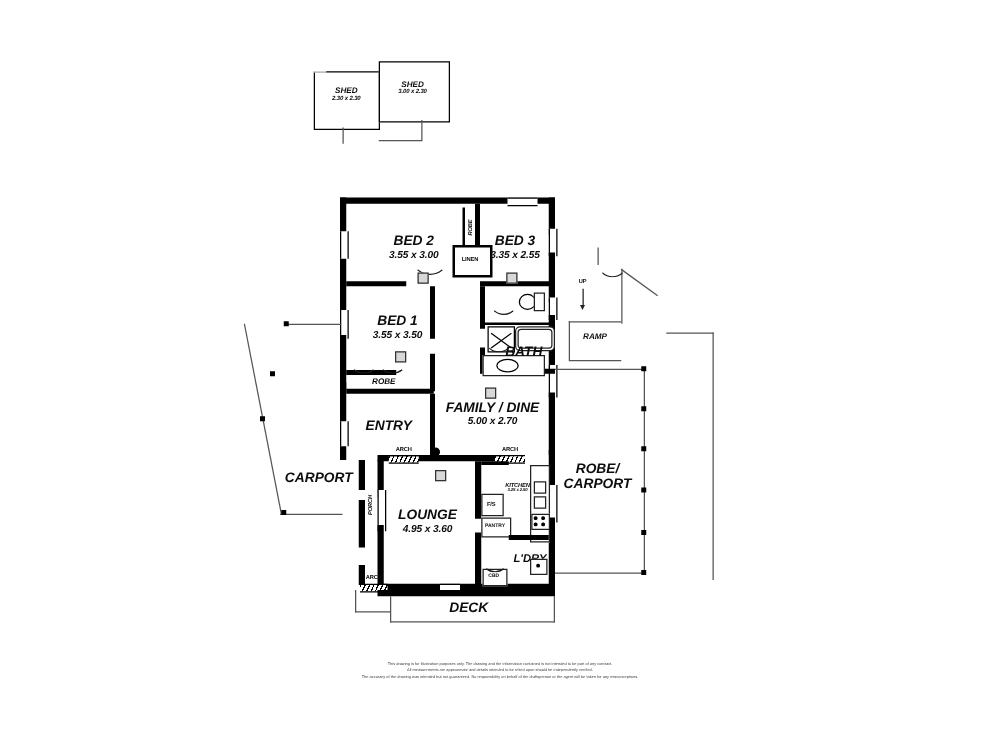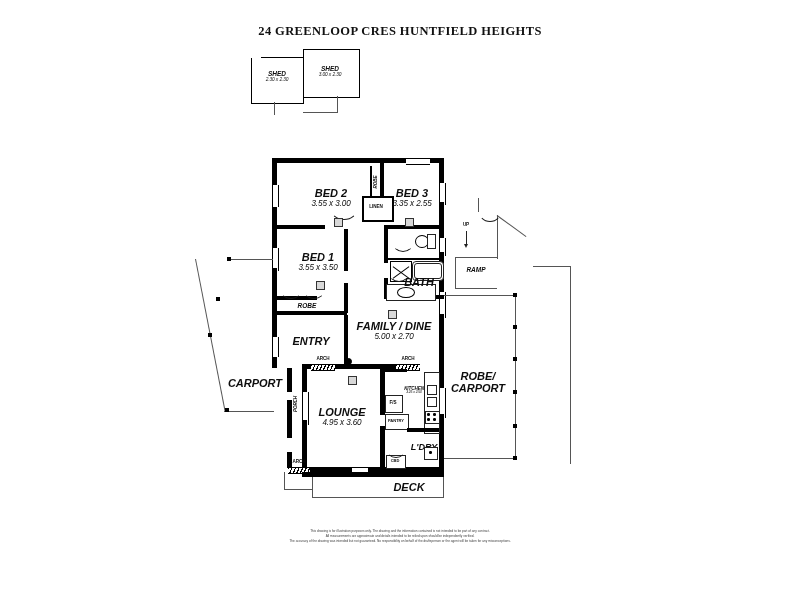--- a/index.html
+++ b/index.html
@@ -7,21 +7,21 @@
        font-family:"Liberation Sans", sans-serif;color:#111;}
   #plan{position:relative;width:800px;height:600px;}
 
   .title{position:absolute;left:0;top:24px;width:800px;text-align:center;
          font-family:"Liberation Serif",serif;font-weight:bold;font-size:12.5px;
          letter-spacing:.4px;color:#111;}
 
   .lbl{position:absolute;font-style:italic;font-weight:bold;
        font-family:"Liberation Sans",sans-serif;text-align:center;
        white-space:nowrap;color:#0d0d0d;line-height:1.12;}
-  .lbl .dim{display:block;font-size:.74em;font-style:italic;font-weight:normal;letter-spacing:-.1px;}
+  .lbl .dim{display:block;font-size:.74em;font-style:italic;font-weight:bold;letter-spacing:-.1px;}
 
   .rm{font-size:11px;}
   .rm-sm{font-size:9px;padding-left:28px;}
   .rm-xs{font-size:6.5px;}
   .rm-xxs{font-size:4.6px;letter-spacing:-.1px;}
   .rm-tiny{font-size:4px;}
 
   .vert{transform:translate(-50%,-50%) rotate(-90deg);}
 
   .wall{position:absolute;background:#000;}
@@ -57,21 +57,20 @@
   .xbox{position:absolute;border:1.2px solid #000;background:#fff;}
   .xbox:before,.xbox:after{content:"";position:absolute;left:0;top:50%;width:100%;height:1px;background:#000;}
   .xbox:before{transform:rotate(36deg);}
   .xbox:after{transform:rotate(-36deg);}
 </style>
 </head>
 <body>
 
 <div id="plan">
 
-  <div class="title">24 GREENLOOP CRES HUNTFIELD HEIGHTS</div>
 
   <div class="box" style="left:251px;top:57px;width:51px;height:45px;"></div>
   <div class="thin" style="left:251px;top:57px;width:10px;height:1.4px;background:#fff;"></div>
   <div class="lbl rm-xs" style="left:277px;top:76px;transform:translate(-50%,-50%);">
     <span>SHED</span>
     <span class="dim">2.30 x 2.30</span>
   </div>
   <div class="line" style="left:274px;top:102px;width:1px;height:13px;"></div>
   <div class="arc arcTR" style="left:274px;top:96px;width:17px;height:19px;"></div>
 
@@ -277,21 +276,21 @@
   </div>
 
   <div class="line" style="left:570px;top:266px;width:1px;height:198px;"></div>
   <div class="line" style="left:533px;top:266px;width:38px;height:1px;"></div>
   <div class="arc arcTR" style="left:520px;top:420px;width:52px;height:52px;"></div>
 
   <div class="wall" style="left:302px;top:472px;width:142px;height:5px;"></div>
   <div class="line" style="left:312px;top:497px;width:132px;height:1px;"></div>
   <div class="line" style="left:312px;top:477px;width:1px;height:21px;"></div>
   <div class="line" style="left:443px;top:477px;width:1px;height:21px;"></div>
-  <div class="lbl rm" style="left:375px;top:487px;transform:translate(-50%,-50%);margin-left:34px;">DECK</div>
+  <div class="lbl rm" style="left:375px;top:487px;transform:translate(-50%,-50%);">DECK</div>
 
   <div class="lbl rm-xxs" style="left:323px;top:462px;transform:translate(-50%,-50%);font-style:normal;opacity:0;">ARCH</div>
 
   <div class="disc" style="top:529px;">This drawing is for illustration purposes only. The drawing and the information contained is not intended to be part of any contract.</div>
   <div class="disc" style="top:534px;">All measurements are approximate and details intended to be relied upon should be independently verified.</div>
   <div class="disc" style="top:539px;">The accuracy of the drawing was intended but not guaranteed. No responsibility on behalf of the draftsperson or the agent will be taken for any  misconceptions.</div>
 
 </div>
 
 </body></html>

